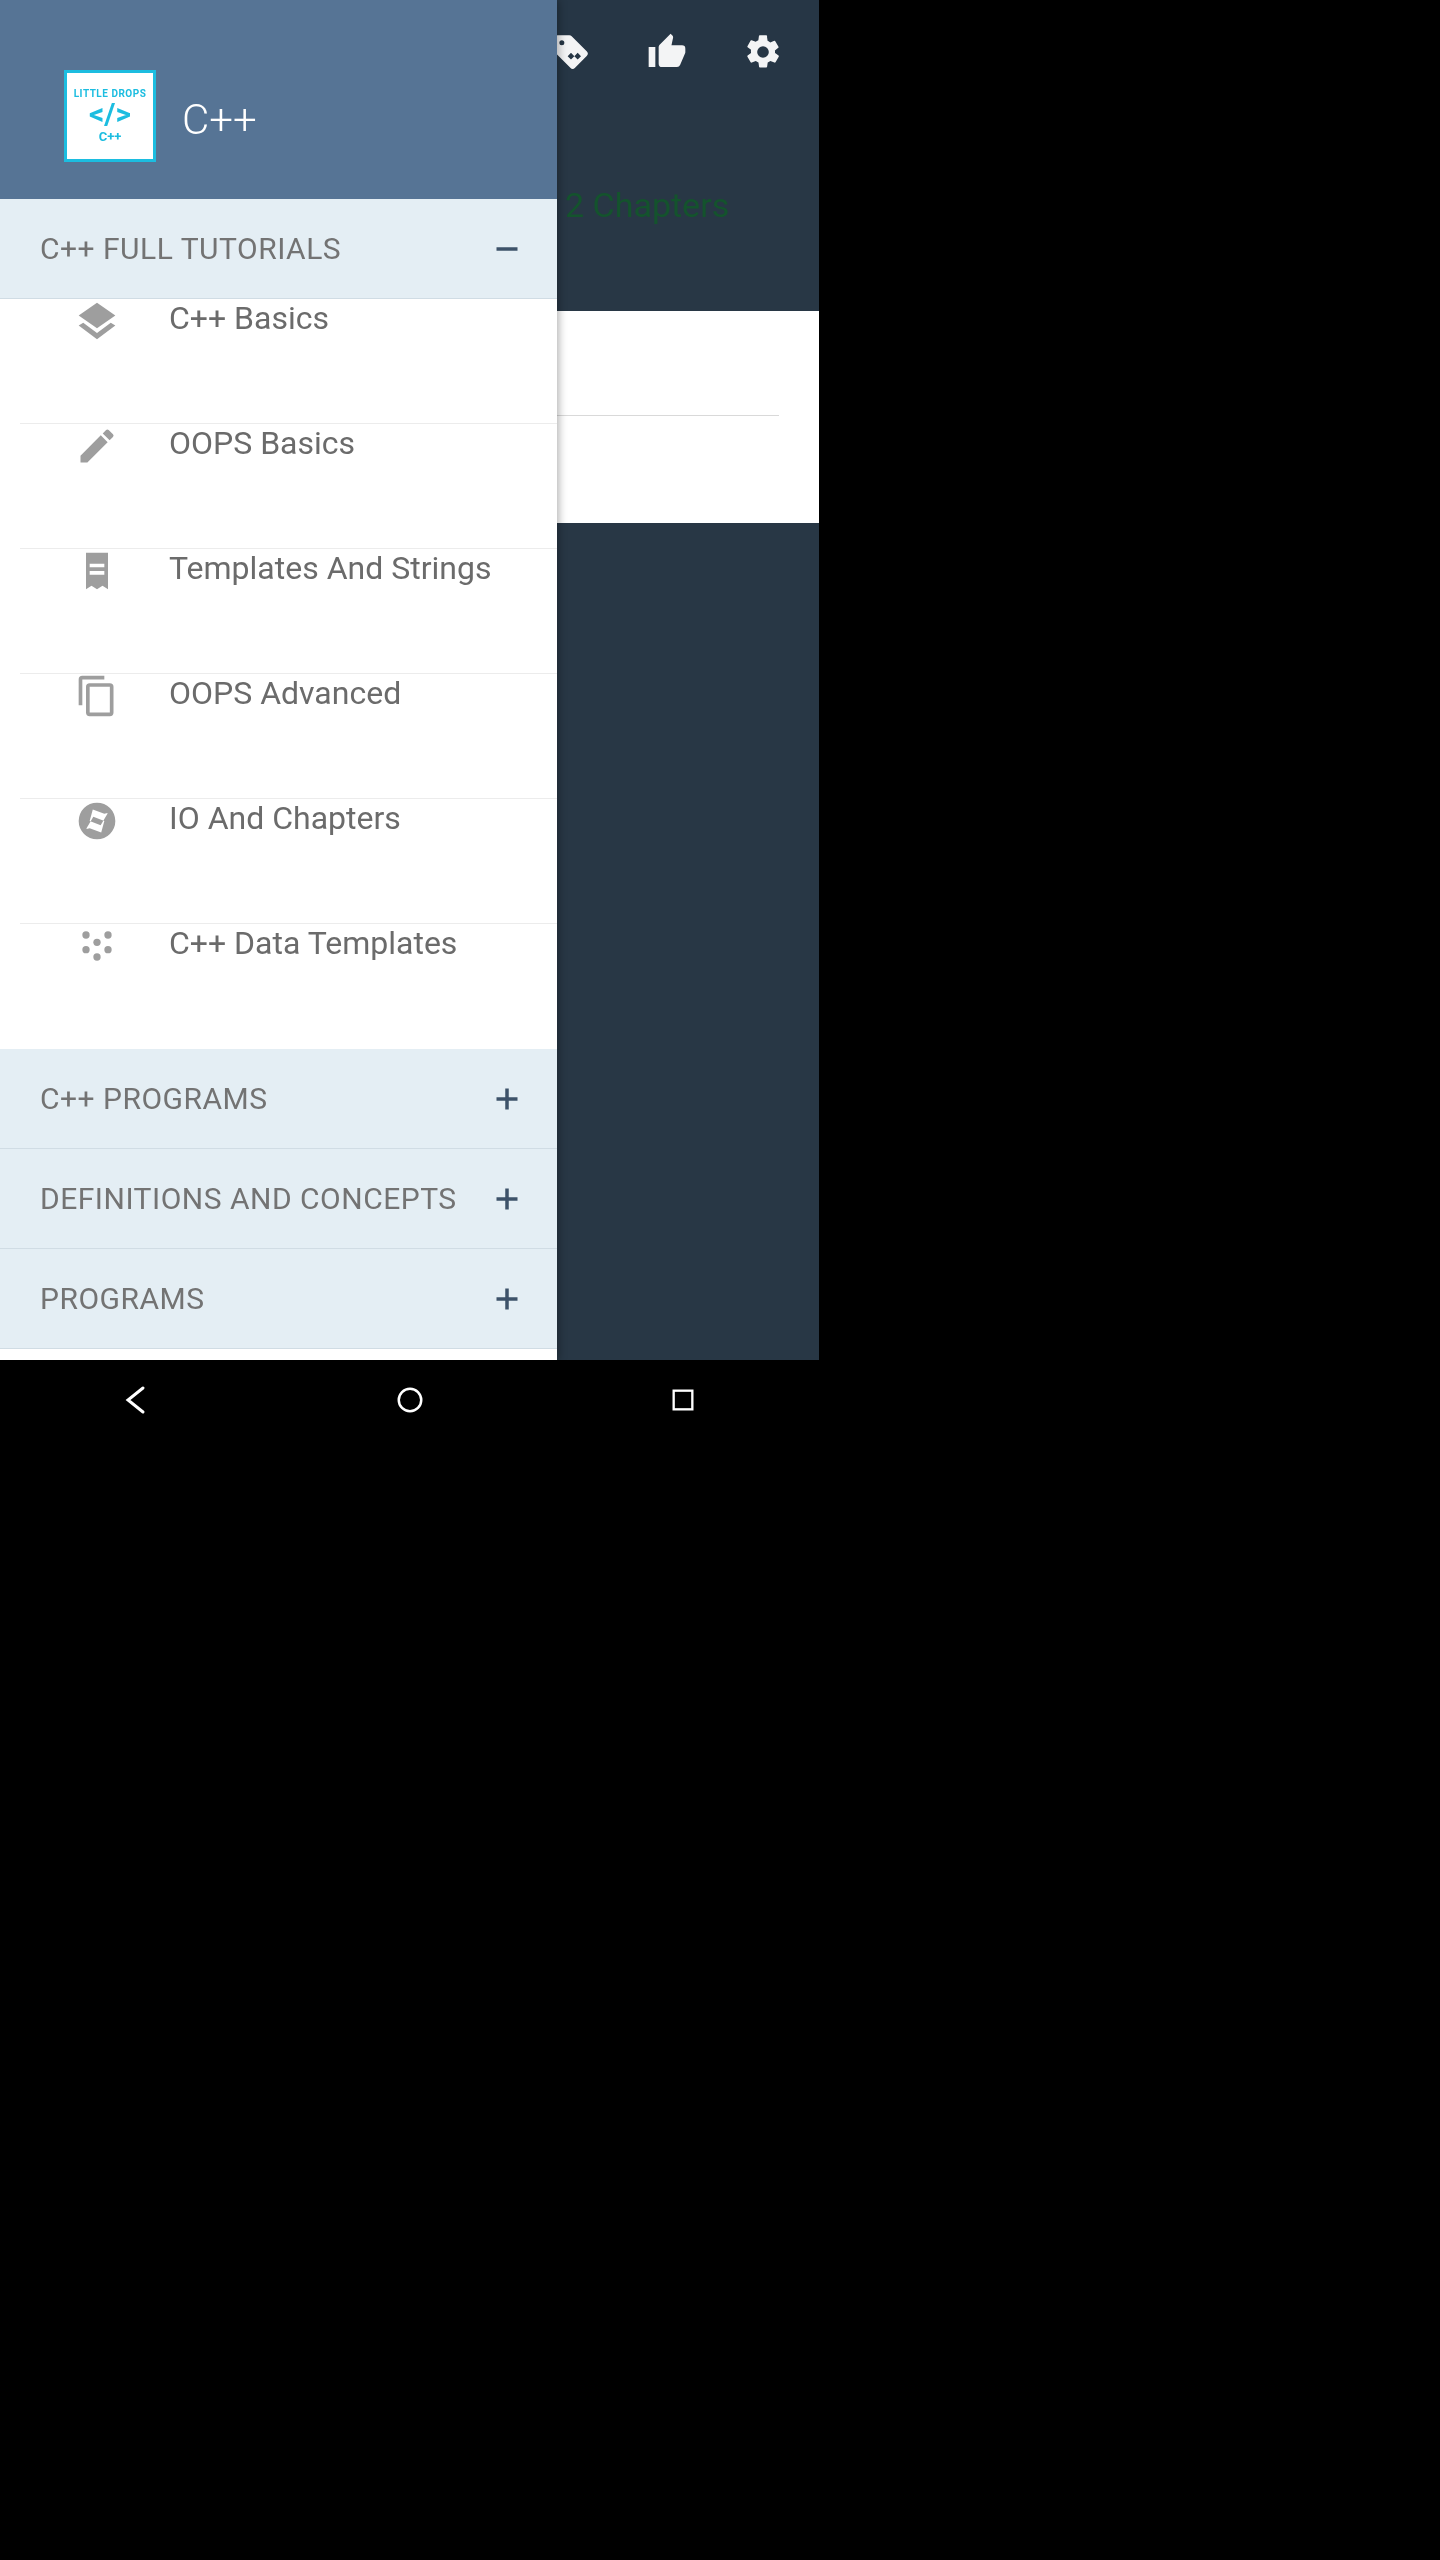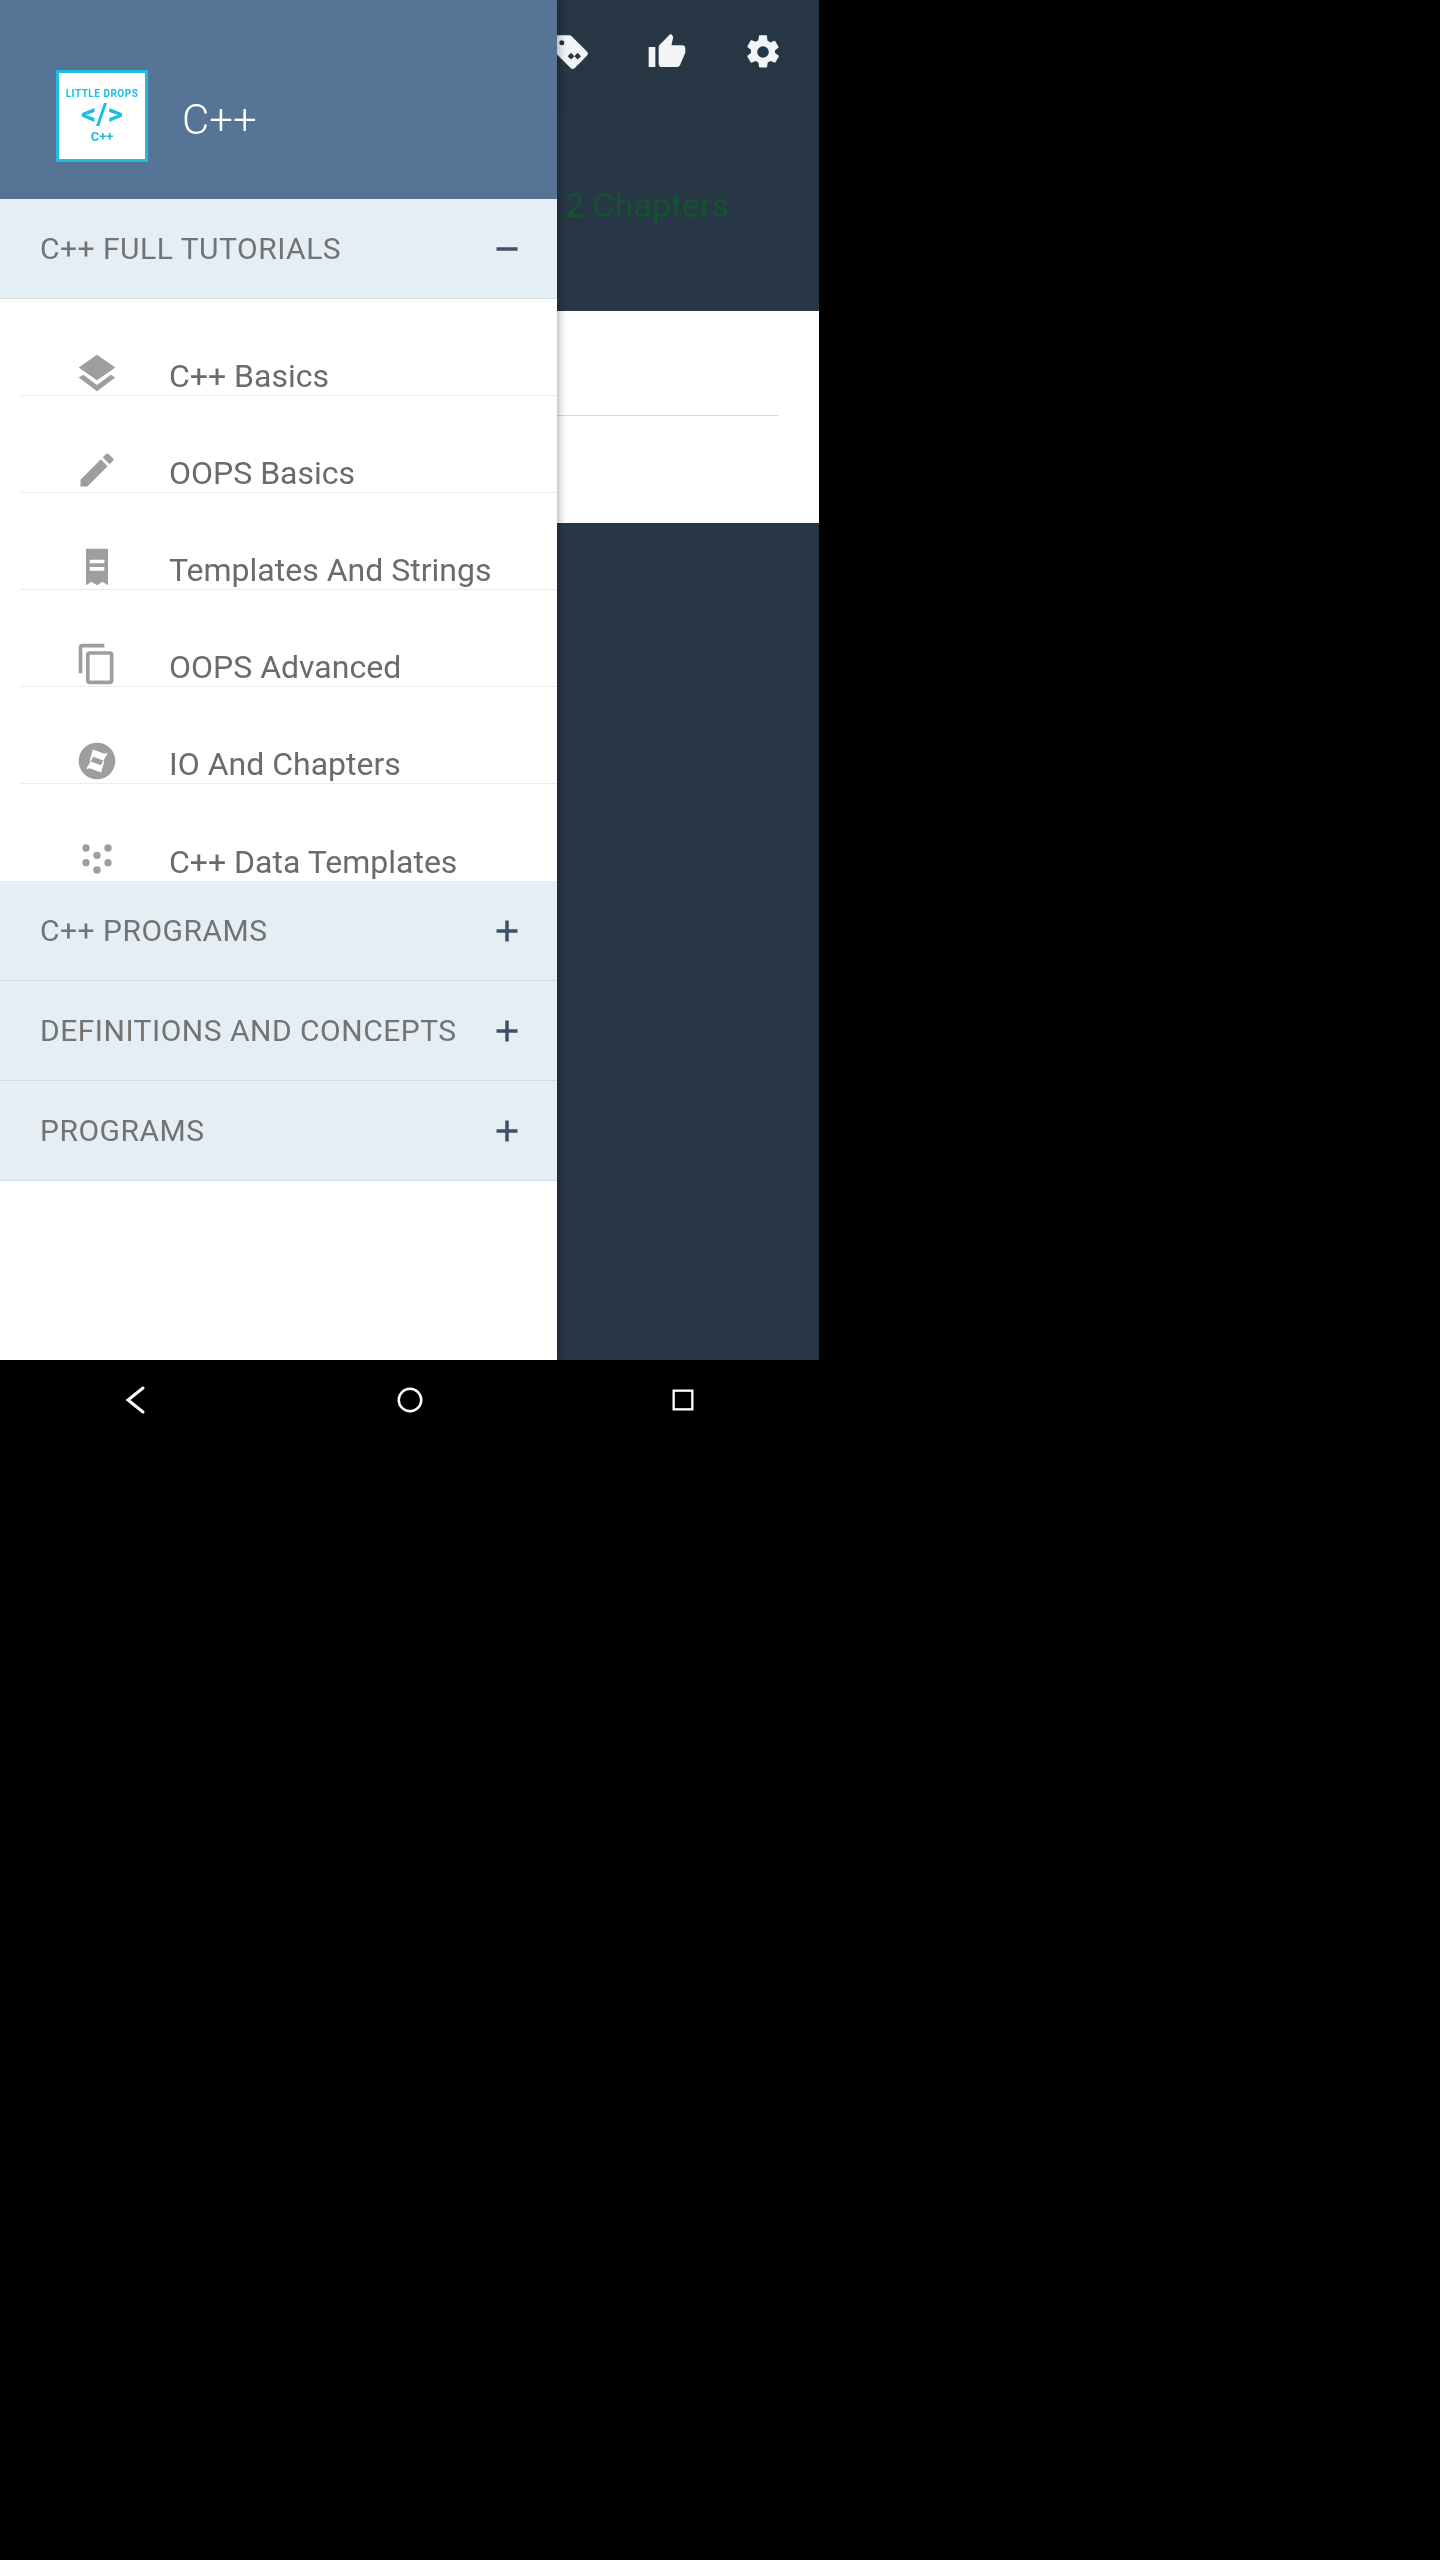--- a/index.html
+++ b/index.html
@@ -8,31 +8,31 @@
 .dim-overlay{position:absolute;top:0;left:557px;width:262px;height:1360px;background:rgba(30,45,60,0.95);z-index:1}
 .toolbar-bg{position:absolute;top:0;left:0;width:819px;height:110px;background:#263645;z-index:2}
 .toolbar-icons{position:absolute;top:28px;right:0;display:flex;gap:48px;padding-right:32px;z-index:5}
 .tb-ico{width:48px;height:48px;display:flex;align-items:center;justify-content:center;opacity:0.95}
 .tb-ico svg{width:40px;height:40px;fill:#fff}
 .chapters{position:absolute;top:185px;left:565px;color:#14532d;font-size:34px;z-index:5}
 .content-card{position:absolute;top:311px;left:557px;right:0;height:212px;background:#fff;z-index:3}
 .content-line{position:absolute;top:415px;left:557px;right:40px;height:1px;background:#d9d9d9;z-index:4}
 .drawer{position:absolute;top:0;left:0;width:557px;height:1360px;background:#fff;z-index:10;box-shadow:2px 0 8px rgba(0,0,0,0.3)}
 .drawer-header{height:199px;background:#567495;position:relative}
-.logo{position:absolute;top:70px;left:56px;width:92px;height:92px;background:#fff;border:3px solid #1cbde0;display:flex;align-items:center;justify-content:center;flex-direction:column}
+.logo{position:absolute;top:70px;left:64px;width:92px;height:92px;background:#fff;border:3px solid #1cbde0;display:flex;align-items:center;justify-content:center;flex-direction:column}
 .logo-top{font-size:10px;color:#1cbde0;font-weight:bold;letter-spacing:0.5px}
 .logo-mid{font-size:30px;color:#1cbde0;font-weight:bold;line-height:1}
 .logo-bot{font-size:13px;color:#1cbde0;font-weight:bold}
 .app-title{position:absolute;top:95px;left:182px;color:#fff;font-size:42px;font-weight:300}
 .section{height:100px;background:#e4eef4;display:flex;align-items:center;justify-content:space-between;padding:0 30px 0 40px;border-bottom:1px solid #d0dce4}
 .section-title{color:#737373;font-size:30px;font-weight:400;letter-spacing:0.5px}
 .toggle{width:40px;height:40px;display:flex;align-items:center;justify-content:center}
 .toggle svg{width:28px;height:28px;fill:none;stroke:#3d5269;stroke-width:3}
 .items{background:#fff}
-.item{height:97px;display:flex;align-items:flex-end;padding-left:55px;gap:50px;border-bottom:1px solid #ececec;margin-left:20px}
+.item{height:125px;display:flex;align-items:flex-start;padding-left:55px;gap:50px;border-bottom:1px solid #ececec;margin-left:20px}
 .item:last-child{border-bottom:none}
 .item-ico{width:44px;height:44px;display:flex;align-items:center;justify-content:center}
 .item-ico svg{width:44px;height:44px;fill:#9e9e9e}
 .item-label{color:#6b6b6b;font-size:32px}
 .navbar{position:absolute;bottom:0;left:0;width:819px;height:80px;background:#000;display:flex;align-items:center;justify-content:space-around}
 .nav-btn{width:60px;height:60px;display:flex;align-items:center;justify-content:center}
 .nav-btn svg{fill:none;stroke:#fff;stroke-width:2}
 </style>
 </head>
 <body>

